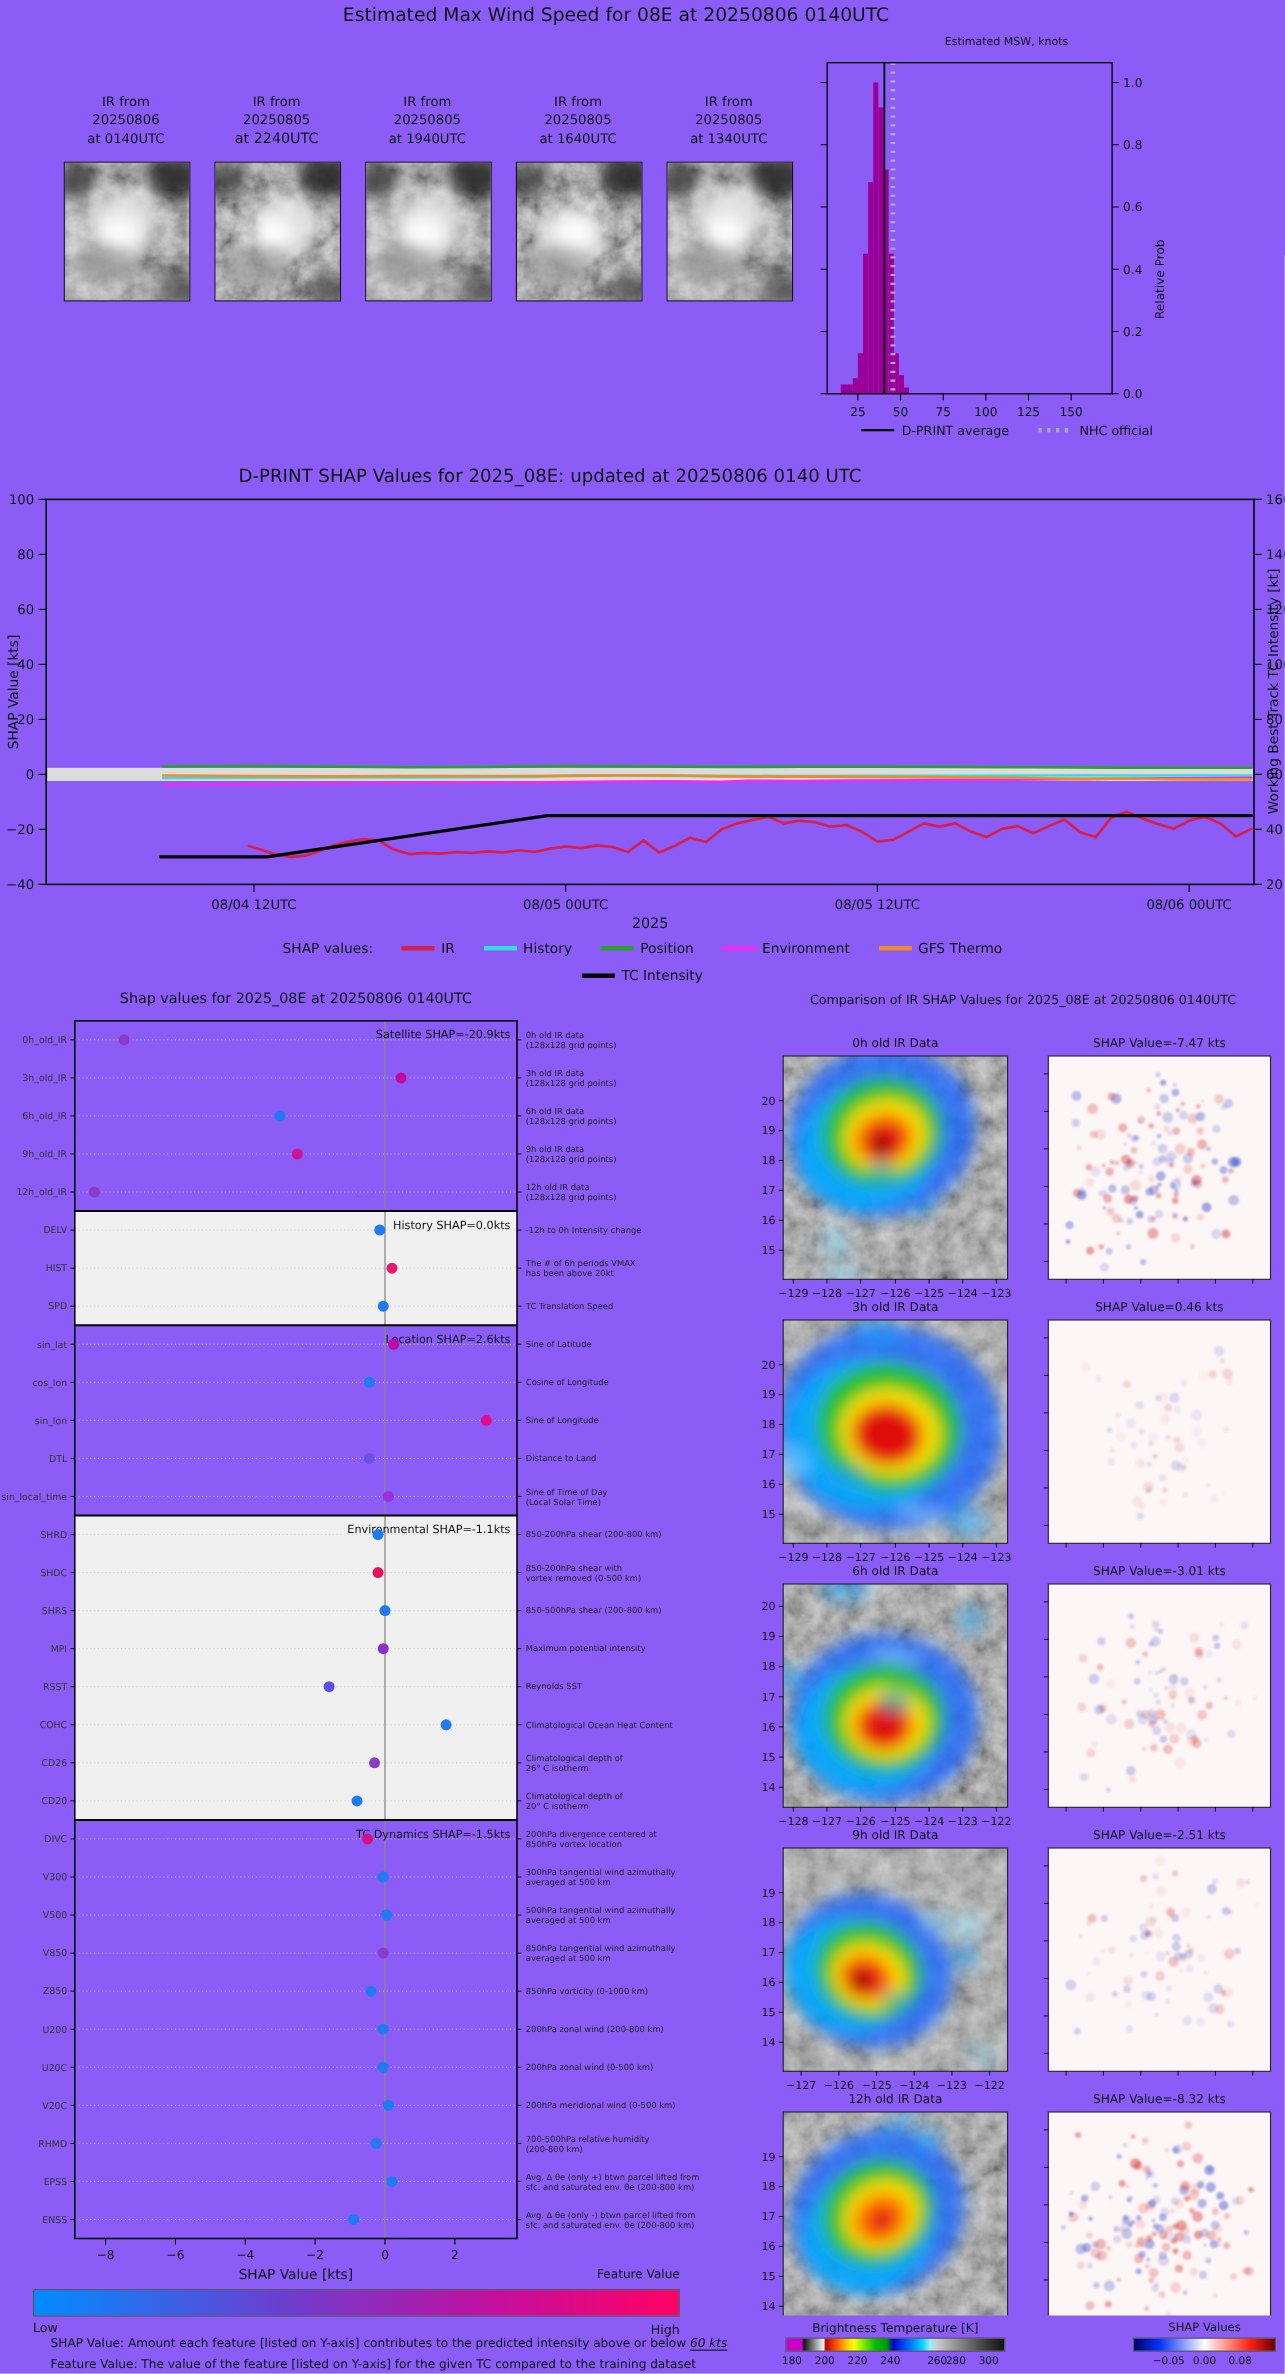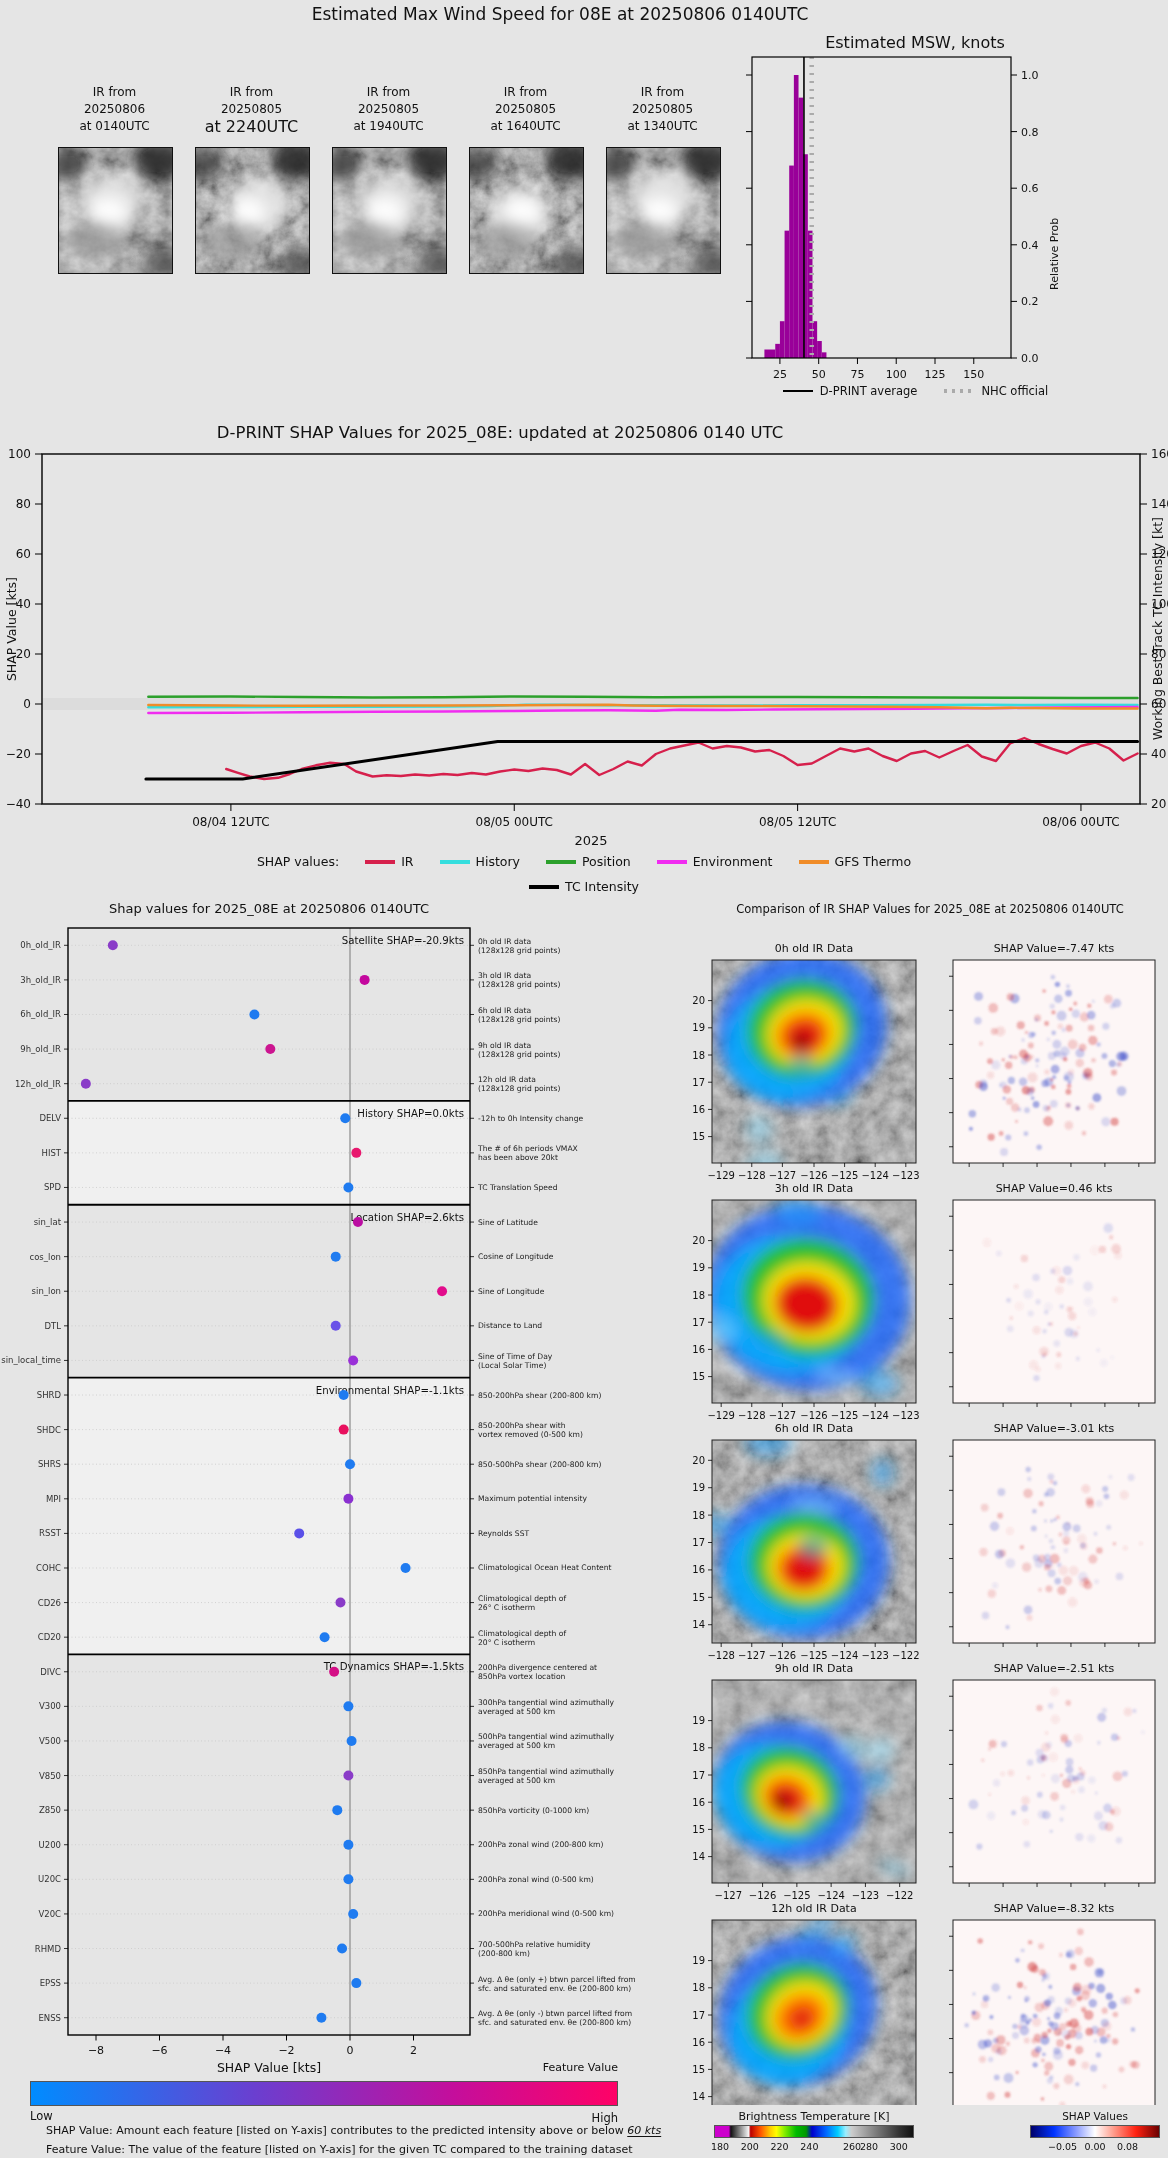--- a/index.html
+++ b/index.html
@@ -1,17 +1,17 @@
 <!DOCTYPE html>
 <html><head>
 <meta charset="utf-8">
 <style>
   html,body{margin:0;padding:0;background:#fff;}
   body{font-family:"DejaVu Sans","Liberation Sans",sans-serif;color:#111;}
-  #fig{position:relative;width:1168px;height:2158px;background:#e5e5e5;overflow:hidden;}
+  #fig{position:relative;width:1168px;height:2158px;background:#8b5cf6;overflow:hidden;}
   .abs{position:absolute;}
   .ctr{text-align:center;}
   .vtext{writing-mode:vertical-rl;transform:rotate(180deg);white-space:nowrap;}
   svg{display:block;}
   .leg-item{display:flex;align-items:center;gap:6px;}
   .leg-row{display:flex;justify-content:center;align-items:center;gap:26px;}
   .cb{box-sizing:border-box;border:1px solid #555;}
   .cbtick{position:absolute;transform:translateX(-50%);font-size:9.5px;}
   u{text-underline-offset:2px;font-style:italic;}
 </style>
@@ -70,21 +70,21 @@
             <ellipse cx="36" cy="92" rx="30" ry="18" fill="#9a9a9a" opacity="0.7"></ellipse>
             <ellipse cx="100" cy="12" rx="26" ry="20" fill="#1e1e1e" opacity="0.85"></ellipse>
             <ellipse cx="8" cy="16" rx="20" ry="16" fill="#222" opacity="0.7"></ellipse>
             <ellipse cx="104" cy="116" rx="22" ry="16" fill="#2a2a2a" opacity="0.6"></ellipse>
           </g>
         </svg>
       </div>
       <div class="abs" style="left: 195px; top: 84px; width: 113px;">
         <div class="ctr" style="font-size: 12px; line-height: 17px;">IR from</div>
         <div class="ctr" style="font-size: 12px; line-height: 17px;">20250805</div>
-        <div class="ctr" style="font-size: 16px; line-height: 17px;">at 2240UTC</div>
+        <div class="ctr" style="font-size: 13px; line-height: 17px;">at 2240UTC</div>
         <svg width="113" height="125" style="margin-top: 12px; border: 1px solid rgb(17, 17, 17);">
           <rect x="0" y="0" width="113" height="125" fill="#4a4a4a"></rect>
           <rect x="0" y="0" width="113" height="125" filter="url(#cloudsB)" opacity="0.8"></rect>
           <g filter="url(#b7)">
             <ellipse cx="63.310312217101455" cy="57.007572253700346" rx="30" ry="26" fill="#e6e6e6" opacity="0.95"></ellipse>
             <ellipse cx="50.97183918673545" cy="64" rx="18" ry="14" fill="#ffffff" opacity="0.95"></ellipse>
             <ellipse cx="36" cy="92" rx="30" ry="18" fill="#9a9a9a" opacity="0.7"></ellipse>
             <ellipse cx="100" cy="12" rx="26" ry="20" fill="#1e1e1e" opacity="0.85"></ellipse>
             <ellipse cx="8" cy="16" rx="20" ry="16" fill="#222" opacity="0.7"></ellipse>
             <ellipse cx="104" cy="116" rx="22" ry="16" fill="#2a2a2a" opacity="0.6"></ellipse>
@@ -137,21 +137,21 @@
             <ellipse cx="52.20378149859607" cy="64" rx="18" ry="14" fill="#ffffff" opacity="0.95"></ellipse>
             <ellipse cx="36" cy="92" rx="30" ry="18" fill="#9a9a9a" opacity="0.7"></ellipse>
             <ellipse cx="100" cy="12" rx="26" ry="20" fill="#1e1e1e" opacity="0.85"></ellipse>
             <ellipse cx="8" cy="16" rx="20" ry="16" fill="#222" opacity="0.7"></ellipse>
             <ellipse cx="104" cy="116" rx="22" ry="16" fill="#2a2a2a" opacity="0.6"></ellipse>
           </g>
         </svg>
       </div>
     </div>
 
-  <div class="abs ctr" style="left:700px;top:33px;width:430px;font-size:16px;">Estimated MSW, knots</div>
+  <div class="abs ctr" style="left:700px;top:33px;width:430px;font-size:10px;">Estimated MSW, knots</div>
   <svg id="hist" class="abs" style="left:700px;top:26px;" width="430" height="356" viewBox="700 26 430 356">
       <g>
         <rect x="764.4071856287425" y="349.51" width="10.85628742514973" height="8.490000000000009" fill="#990099"></rect>
         <rect x="775.2634730538922" y="343.85" width="4.65269461077844" height="14.149999999999977" fill="#990099"></rect>
         <rect x="779.9161676646706" y="321.21" width="4.65269461077844" height="36.79000000000002" fill="#990099"></rect>
         <rect x="784.5688622754491" y="230.64999999999998" width="4.65269461077844" height="127.35000000000002" fill="#990099"></rect>
         <rect x="789.2215568862275" y="165.55999999999997" width="4.65269461077844" height="192.44000000000003" fill="#990099"></rect>
         <rect x="793.874251497006" y="75" width="4.65269461077844" height="283" fill="#990099"></rect>
         <rect x="798.5269461077844" y="97.63999999999999" width="4.65269461077844" height="260.36" fill="#990099"></rect>
         <rect x="803.1796407185628" y="154.24" width="4.65269461077844" height="203.76" fill="#990099"></rect>

